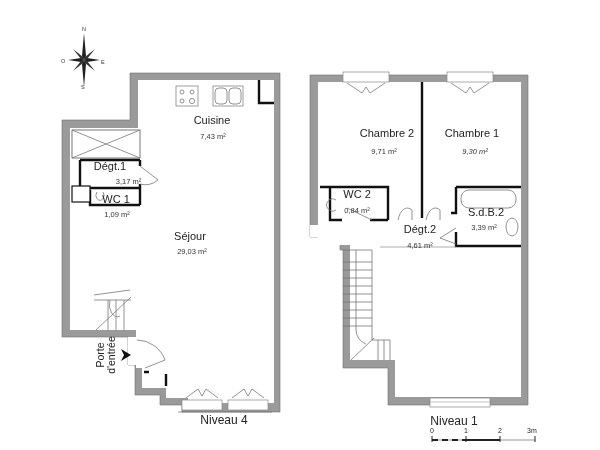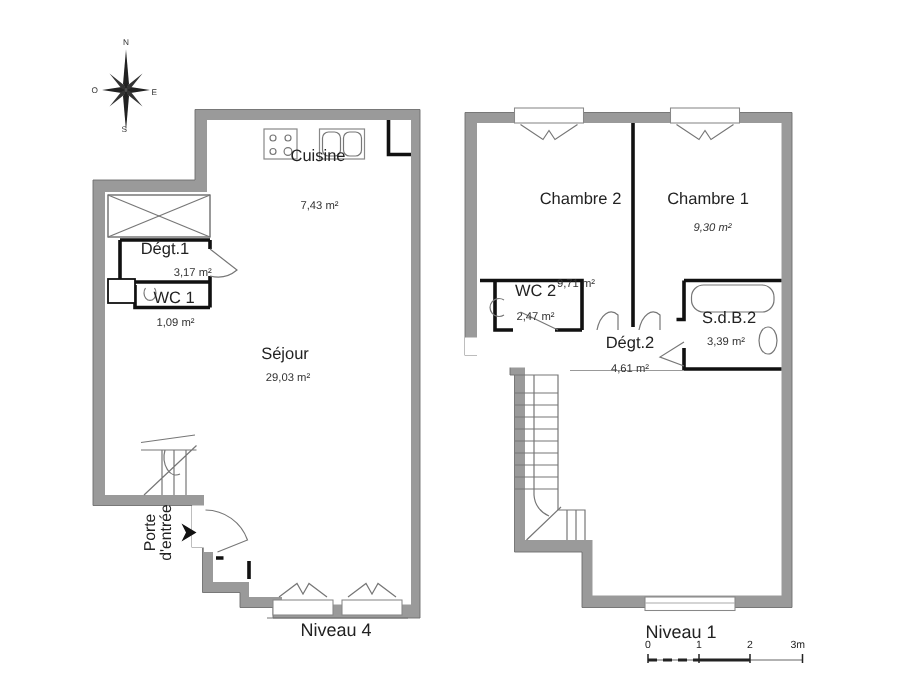--- a/index.html
+++ b/index.html
@@ -119,40 +119,40 @@
   </g>
 
   <polygon points="121,349 131,355 121,361 124,355" fill="#111"></polygon>
 </svg>
 
 <span class="compass-letter" style="left:82px;top:26px;">N</span>
 <span class="compass-letter" style="left:81px;top:84px;">S</span>
 <span class="compass-letter" style="left:101px;top:59px;">E</span>
 <span class="compass-letter" style="left:61px;top:58px;">O</span>
 
-<span class="lbl room-name" style="left:212px;top:98px;">Cuisine</span>
+<span class="lbl room-name" style="left:212px;top:114px;">Cuisine</span>
 <span class="lbl room-area" style="left:213px;top:132px;">7,43 m²</span>
 <span class="lbl room-name" style="left:110px;top:160px;">Dégt.1</span>
 <span class="lbl room-area" style="left:109px;top:177px;padding-left:39px;">3,17 m²</span>
 <span class="lbl room-name" style="left:116px;top:193px;">WC 1</span>
 <span class="lbl room-area" style="left:117px;top:210px;">1,09 m²</span>
 <span class="lbl room-name" style="left:190px;top:230px;">Séjour</span>
 <span class="lbl room-area" style="left:192px;top:247px;">29,03 m²</span>
 <div class="entree" style="left:95px;top:380px;width:50px;">
   <div>Porte</div>
   <div>d'entrée</div>
 </div>
 <span class="lbl level" style="left:224px;top:413px;">Niveau 4</span>
 
 <span class="lbl room-name" style="left:387px;top:127px;">Chambre 2</span>
-<span class="lbl room-area" style="left:384px;top:147px;margin-top:37px;">9,71 m²</span>
+<span class="lbl room-area" style="left:384px;top:147px;">9,71 m²</span>
 <span class="lbl room-name" style="left:472px;top:127px;">Chambre 1</span>
 <span class="lbl room-area" style="left:475px;top:147px;font-style:italic;">9,30 m²</span>
 <span class="lbl room-name" style="left:357px;top:188px;">WC 2</span>
-<span class="lbl room-area" style="left:357px;top:206px;">2,47 m²</span>
+<span class="lbl room-area" style="left:357px;top:206px;">0,84 m²</span>
 <span class="lbl room-name" style="left:420px;top:223px;">Dégt.2</span>
 <span class="lbl room-area" style="left:420px;top:241px;">4,61 m²</span>
 <span class="lbl room-name" style="left:486px;top:206px;">S.d.B.2</span>
 <span class="lbl room-area" style="left:484px;top:223px;">3,39 m²</span>
 <span class="lbl level" style="left:454px;top:414px;text-align:right;">Niveau 1</span>
 
 <span class="scale-lbl" style="left:430px;top:427px;">0</span>
 <span class="scale-lbl" style="left:464px;top:427px;">1</span>
 <span class="scale-lbl" style="left:498px;top:427px;">2</span>
 <span class="scale-lbl" style="left:527px;top:427px;">3m</span>

